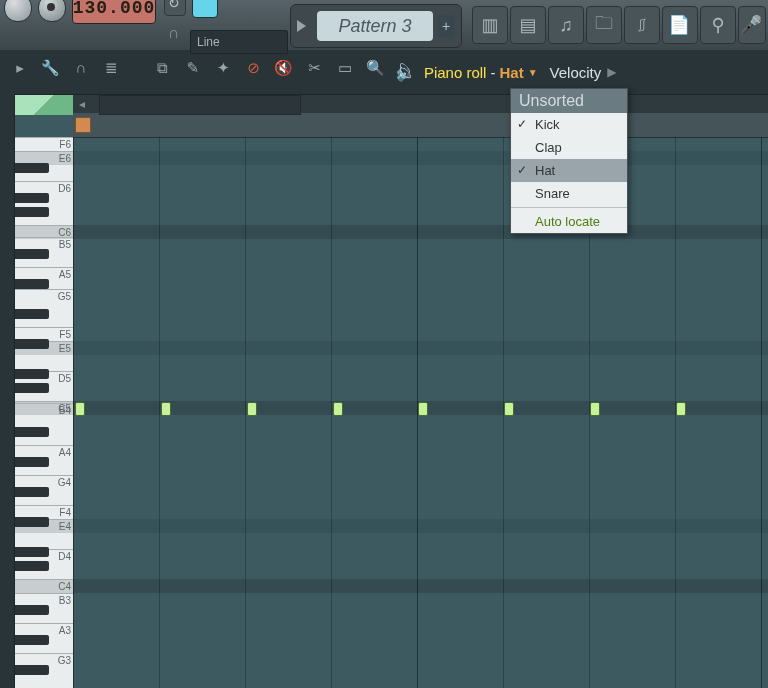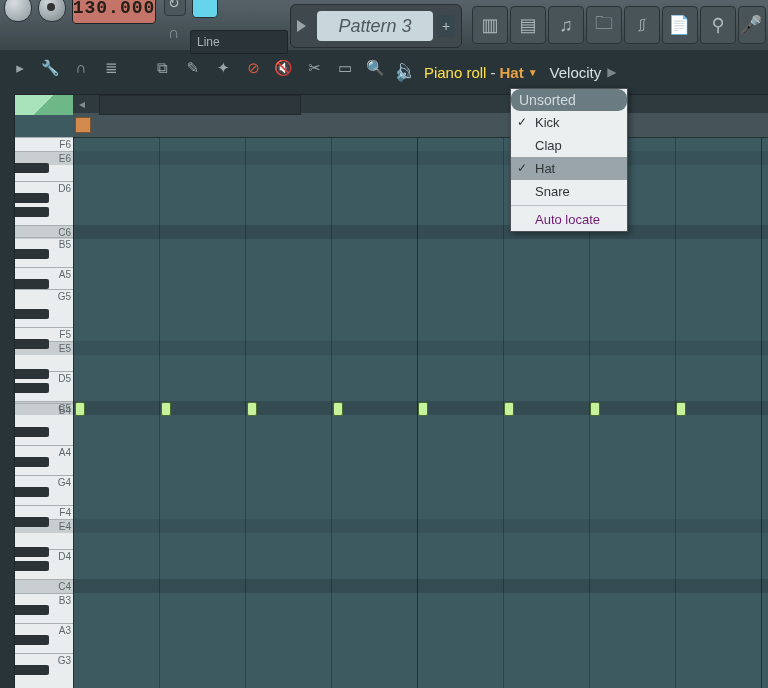--- a/index.html
+++ b/index.html
@@ -50,26 +50,26 @@
   .black-key{position:absolute;left:0;width:34px;height:10px;background:#2b3337;border-radius:0 2px 2px 0;}
   
   .grid{position:absolute;left:58px;top:42px;right:0;bottom:0;}
   .row-band{position:absolute;left:0;right:0;background:rgba(0,0,0,0.08);}
   .row-band.dark{background:rgba(0,0,0,0.16);}
   .vline{position:absolute;top:0;bottom:0;width:1px;background:rgba(0,0,0,0.25);}
   .vline.strong{background:rgba(0,0,0,0.45);width:1px;}
   .note{position:absolute;width:8px;height:12px;background:#c5f29a;border:1px solid #4c6b2e;border-radius:2px;}
   
   .dropdown{position:absolute;left:510px;top:88px;width:116px;background:#ebeff0;border:1px solid #4a5053;font-size:13px;color:#303536;box-shadow:2px 2px 6px rgba(0,0,0,0.4);}
-  .dd-header{background:#6b7b82;color:#d3dbde;padding:3px 8px;font-size:14px;border-radius:9px;}
+  .dd-header{background:#6b7b82;color:#d3dbde;padding:3px 8px;font-size:16px;}
   .dd-item{padding:4px 8px 4px 24px;position:relative;}
   .dd-item.sel{background:#99a5aa;}
   .dd-item .chk{position:absolute;left:6px;top:4px;font-size:12px;}
   .dd-sep{height:1px;background:#b8c0c2;margin:2px 0;}
-  .dd-item.dim{color:#701a75;}
+  .dd-item.dim{color:#4d7c0f;}
 </style>
 </head>
 <body>
 
 <div class="top-toolbar">
   <div class="play-round"></div>
   <div class="rec-round"></div>
   <div class="bpm-box">130.000</div>
   <div class="swirl-icon"></div>
   <div class="snap-btn"></div>

